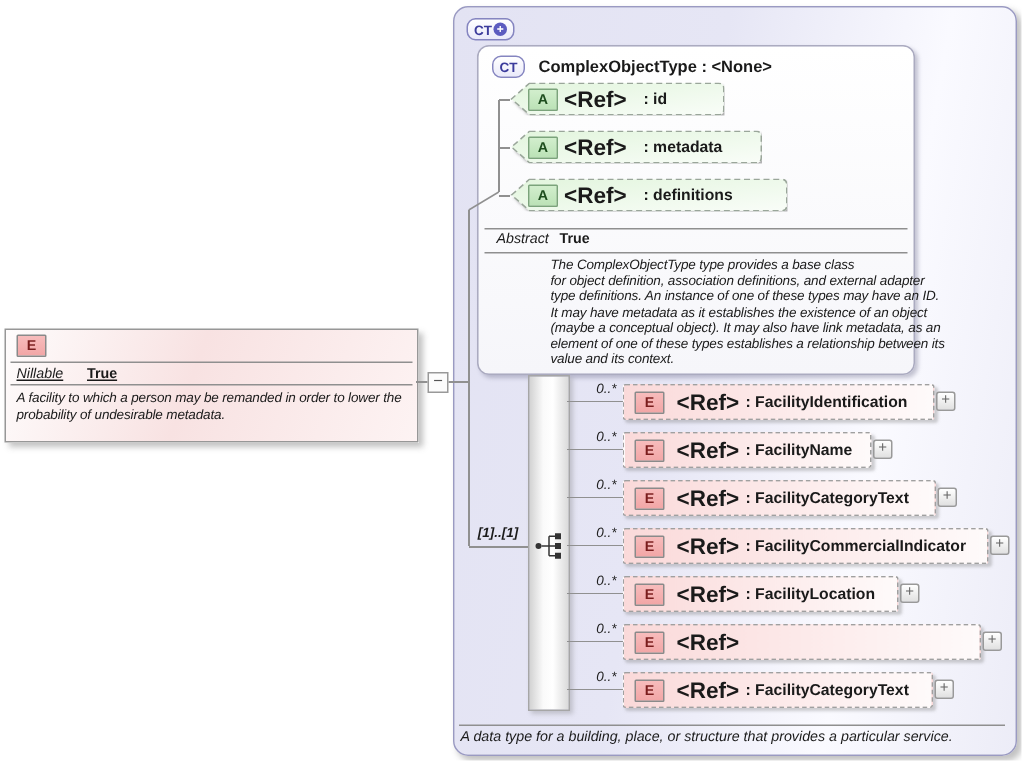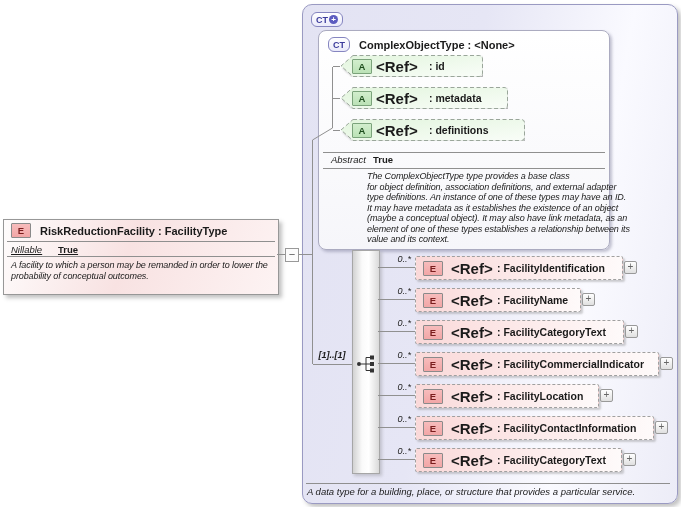--- a/index.html
+++ b/index.html
@@ -192,48 +192,46 @@
   <span class="eicon">E</span>
   <span class="reflab">&lt;Ref&gt;</span>
   <span class="membername">: FacilityLocation</span>
 </div>
 <div class="plusbox" style="left:600px;top:389px;">+</div>
 
 <div class="occ" style="top:414px;">0..*</div>
 <div class="ebox" style="top:416px;width:237px;">
   <span class="eicon">E</span>
   <span class="reflab">&lt;Ref&gt;</span>
-  <span class="membername">: FacilityContactInformation</span>
 </div>
 <div class="plusbox" style="left:655px;top:421px;">+</div>
 
 <div class="occ" style="top:446px;">0..*</div>
 <div class="ebox" style="top:448px;width:205px;">
   <span class="eicon">E</span>
   <span class="reflab">&lt;Ref&gt;</span>
   <span class="membername">: FacilityCategoryText</span>
 </div>
 <div class="plusbox" style="left:623px;top:453px;">+</div>
 
 <div class="footdiv"></div>
 <div class="footdescr">A data type for a building, place, or structure that provides a particular service.</div>
 
 <div class="rootbox">
   <div class="hdr">
     <span class="eicon">E</span>
-    <span class="titletext">RiskReductionFacility : FacilityType</span>
   </div>
   <div class="divider"></div>
   <div class="proprow">
     <span class="propname">Nillable</span>
     <span class="propval">True</span>
   </div>
   <div class="divider"></div>
   <div class="descr">A facility to which a person may be remanded in order to lower the
-probability of conceptual outcomes.</div>
+probability of undesirable metadata.</div>
 </div>
 
 <div class="minusbox">−</div>
 
 <svg class="overlay" width="681" height="507">
   <defs>
     <linearGradient id="tagGrad" x1="0" y1="0" x2="1" y2="1">
       <stop offset="0" stop-color="#e2f5dd"></stop>
       <stop offset="1" stop-color="#f9fdf8"></stop>
     </linearGradient>

